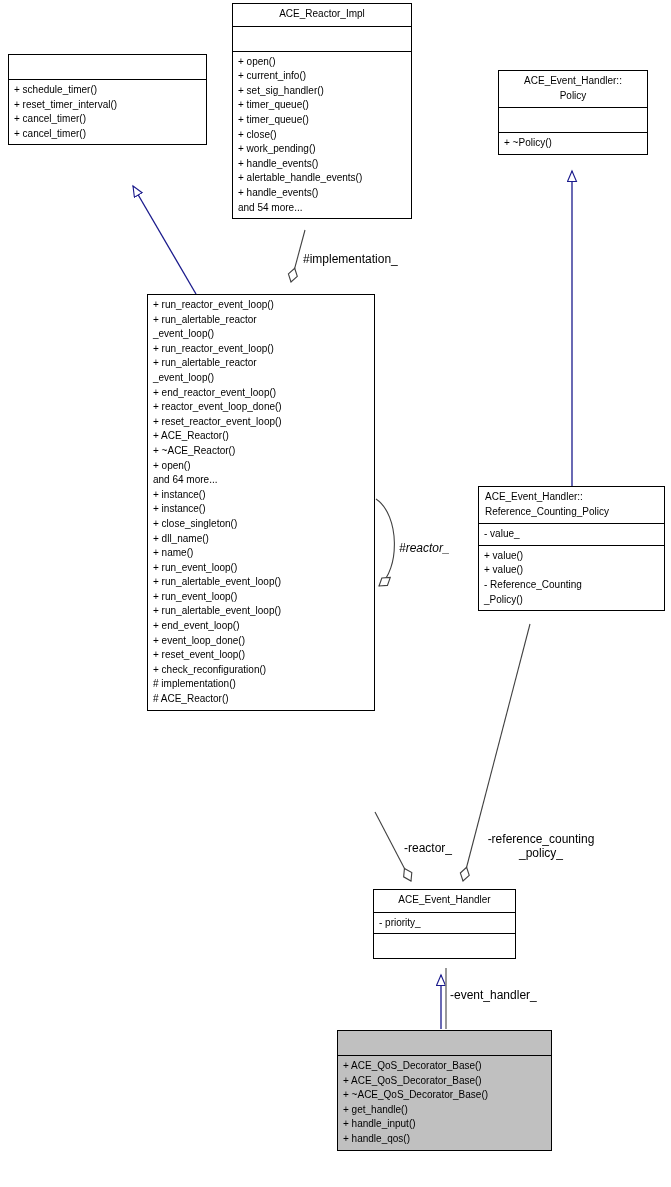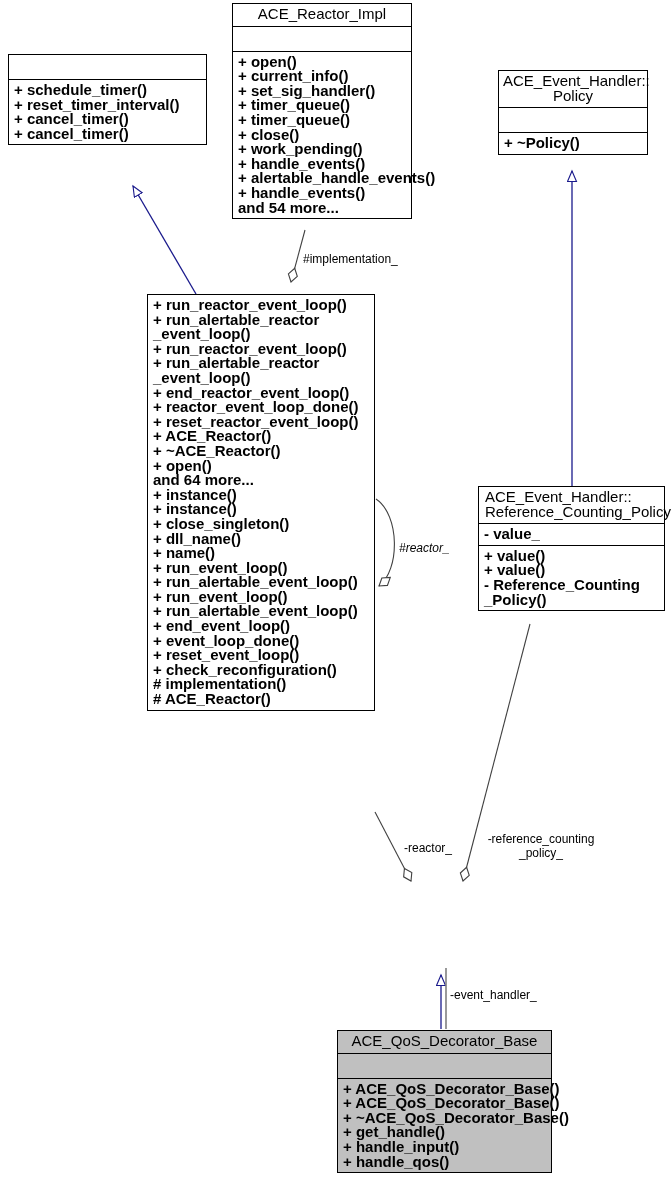--- a/index.html
+++ b/index.html
@@ -14,21 +14,21 @@
     background: #ffffff;
     font-family: "Liberation Sans", sans-serif;
     overflow: hidden;
   }
   
   .uml-box {
     position: absolute;
     box-sizing: border-box;
     border: 1px solid #000000;
     background: #ffffff;
-    font-size: 15px;
+    font-size: 10px;
     color: #000000;
     line-height: 14.6px;
   }
   .uml-box.filled {
     background: #c0c0c0;
   }
   .uml-title {
     text-align: center;
     padding: 3px 4px 4px 4px;
     border-bottom: 1px solid #000000;
@@ -36,21 +36,20 @@
   }
   .uml-attrs {
     padding: 3px 4px 3px 5px;
     border-bottom: 1px solid #000000;
   }
   .uml-ops {
     padding: 3px 4px 3px 5px;
   }
   .uml-row {
     white-space: pre;
-    font-weight: bold;
   }
   .uml-empty {
     height: 18px;
   }
   
   .edge-label {
     position: absolute;
     font-size: 12px;
     line-height: 14px;
     color: #000000;
@@ -183,23 +182,31 @@
       <div class="uml-row">- value_</div>
     </div>
     <div class="uml-ops">
       <div class="uml-row">+ value()</div>
       <div class="uml-row">+ value()</div>
       <div class="uml-row">- Reference_Counting</div>
       <div class="uml-row">_Policy()</div>
     </div>
   </div>
 
+  <div class="uml-box" style="left:373px; top:889px; width:143px;">
+    <div class="uml-title">ACE_Event_Handler</div>
+    <div class="uml-attrs">
+      <div class="uml-row">- priority_</div>
+    </div>
+    <div class="uml-ops">
+      <div class="uml-empty"></div>
+    </div>
+  </div>
 
   <div class="uml-box filled" style="left:337px; top:1030px; width:215px;">
-    <div class="uml-title">ACE_QoS_Decorator_Base</div>
     <div class="uml-attrs">
       <div class="uml-empty"></div>
     </div>
     <div class="uml-ops">
       <div class="uml-row">+ ACE_QoS_Decorator_Base()</div>
       <div class="uml-row">+ ACE_QoS_Decorator_Base()</div>
       <div class="uml-row">+ ~ACE_QoS_Decorator_Base()</div>
       <div class="uml-row">+ get_handle()</div>
       <div class="uml-row">+ handle_input()</div>
       <div class="uml-row">+ handle_qos()</div>

